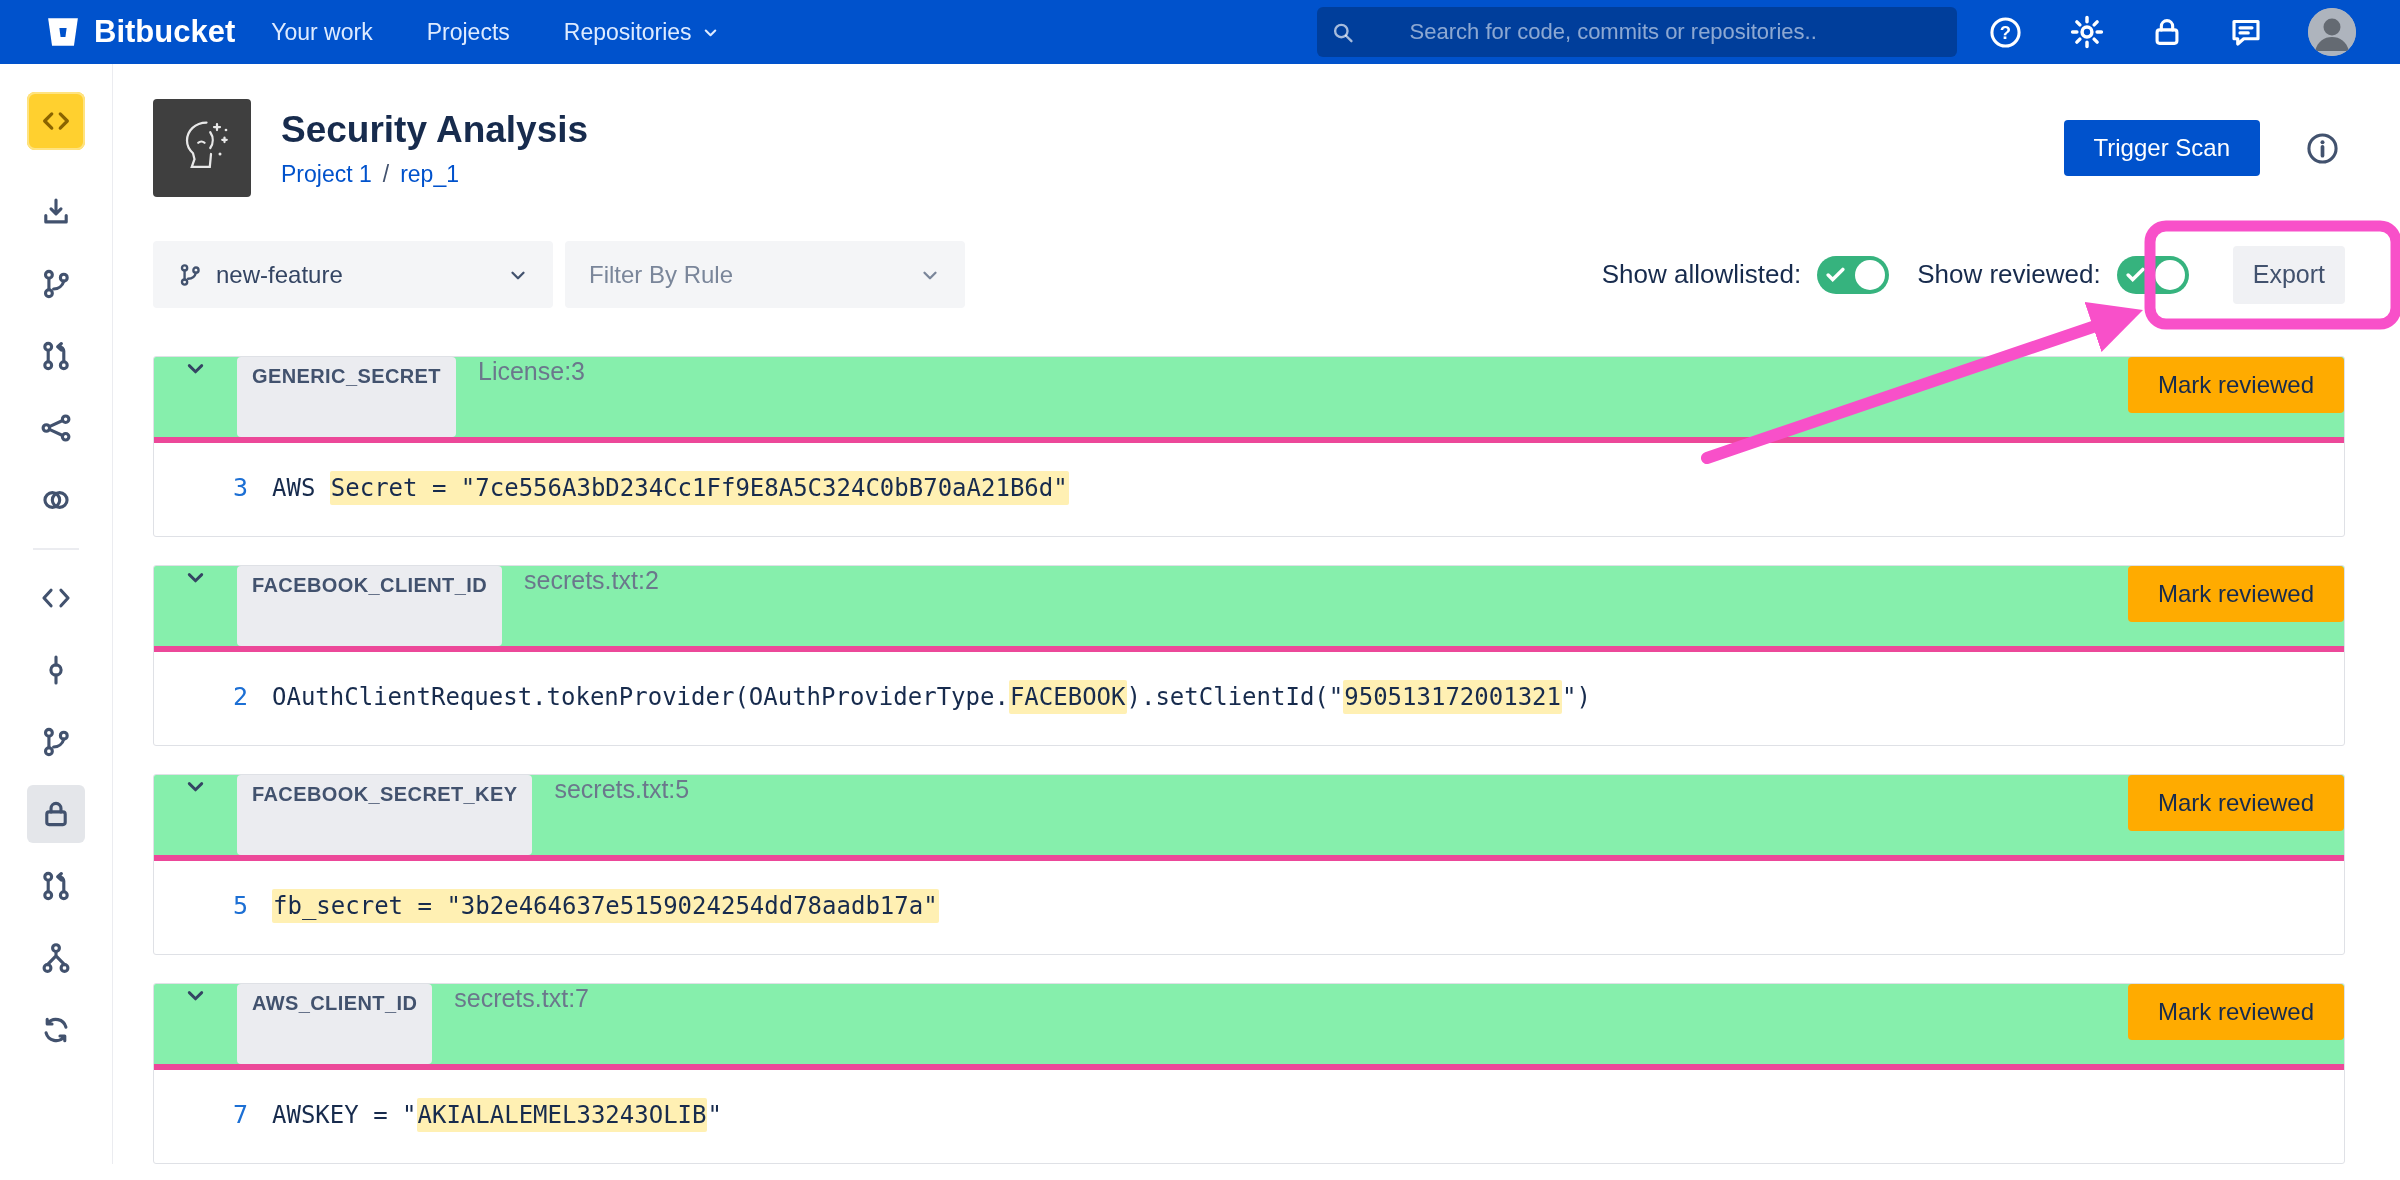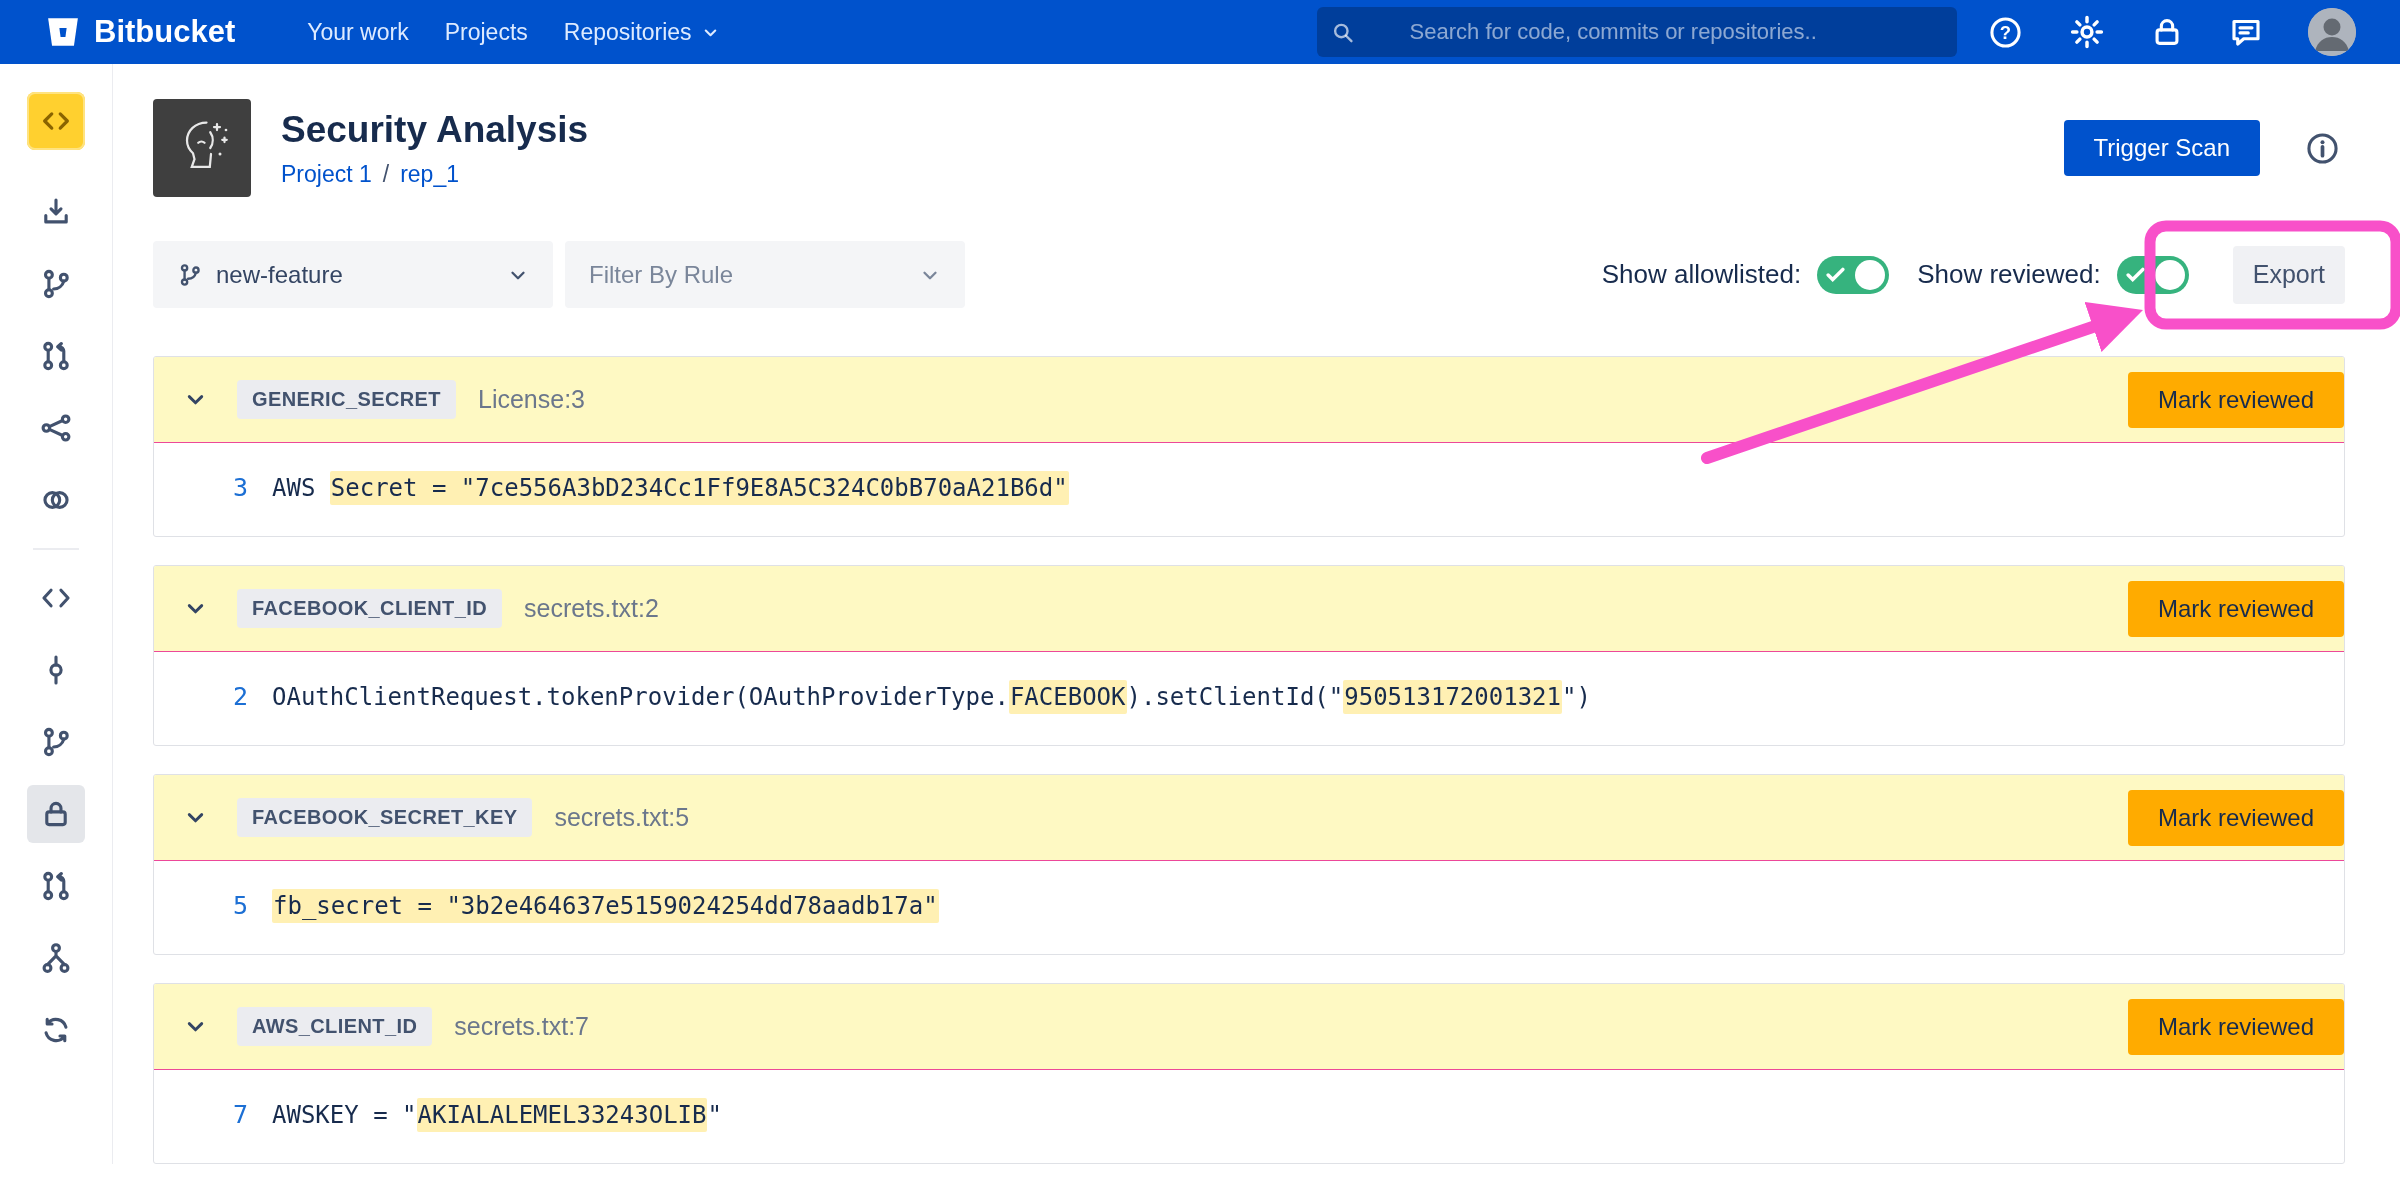--- a/index.html
+++ b/index.html
@@ -4,21 +4,21 @@
 <style>
   * { box-sizing: border-box; }
   html,body { margin:0; padding:0; }
   body {
     width:2400px; height:1180px; overflow:hidden; position:relative;
     font-family:"Liberation Sans", sans-serif; background:#fff; color:#172B4D;
   }
   
   .navbar { height:64px; background:#0052CC; display:flex; align-items:center; padding:0 44px 0 46px; }
   .brand { display:flex; align-items:center; gap:14px; color:#fff; font-size:31px; font-weight:bold; cursor:pointer; }
-  .nav-links { display:flex; margin-left:72px; gap:36px;text-align:right; }
+  .nav-links { display:flex; margin-left:36px; gap:54px;text-align:right; }
   .nav-link { color:#DEEBFF; font-size:23px; font-weight:500; display:flex; align-items:center; gap:9px; cursor:pointer; white-space:nowrap; }
   .search { margin-left:auto; width:640px; height:50px; background:rgba(0,0,0,0.24); border-radius:6px; display:flex; align-items:center; padding:0 14px;gap:41px; }
   .search input { background:transparent; border:none; outline:none; color:#fff; font-size:22px; width:100%; font-family:inherit; }
   .search input::placeholder { color:rgba(255,255,255,0.55); }
   .nav-actions { display:flex; align-items:center; margin-left:30px; gap:44px; }
   .nav-icon { display:flex; align-items:center; justify-content:center; cursor:pointer; }
   .avatar-sm { width:48px; height:48px; border-radius:50%; overflow:hidden; background:#B9BEC7; cursor:pointer; }
 
   
   .content-row { display:flex; height:1100px; }
@@ -49,21 +49,21 @@
   .toggle-label { margin-right:16px; }
   .toggle { width:72px; height:38px; background:#36B37E; border-radius:19px; position:relative; display:inline-block; cursor:pointer; flex-shrink:0; }
   .toggle .knob { position:absolute; right:4px; top:4px; width:30px; height:30px; border-radius:50%; background:#fff; }
   .toggle .tick { position:absolute; left:9px; top:11px; }
   .gap-l { margin-left:28px; }
   .btn-export { margin-left:44px; background:#F0F1F4; color:#42526E; border:none; border-radius:4px; height:58px; padding:0 20px; font-size:25px; font-family:inherit; cursor:pointer; }
 
   
   .findings { margin-top:48px; }
   .card { border:1px solid #DFE1E6; border-radius:3px; margin-bottom:28px; background:#fff; overflow:hidden; }
-  .card-head { height:86px; background:#fef9c3; border-bottom:1px solid #ec4899; display:flex; align-items:center; padding-left:30px; }
+  .card-head { height:86px; background:#86efac; border-bottom:6px solid #ec4899; display:flex; padding-left:30px; }
   .caret { display:flex; cursor:pointer; }
   .badge { margin-left:30px; background:#EBECF0; color:#42526E; font-weight:bold; font-size:20px; letter-spacing:0.4px; padding:8px 15px; border-radius:4px; white-space:nowrap; }
   .loc { margin-left:22px; font-size:25px; color:#6B778C; }
   .btn-review { margin-left:auto; background:#FFAB00; border:none; border-radius:4px; height:56px; padding:0 30px; font-size:24px; font-weight:500; color:#172B4D; font-family:inherit; cursor:pointer; }
   .code-row { display:flex; align-items:center; padding:30px 24px 34px 0; }
   .lineno { width:94px; text-align:right; color:#1C6FD4; font-size:25px; font-family:"DejaVu Sans Mono", monospace; flex-shrink:0; }
   .code { margin-left:24px; font-family:"DejaVu Sans Mono", monospace; font-size:24px; color:#172B4D; white-space:pre; }
   .code .hl { background:#FFF0B3; padding:3px 1px; border-radius:2px; }
 
   

